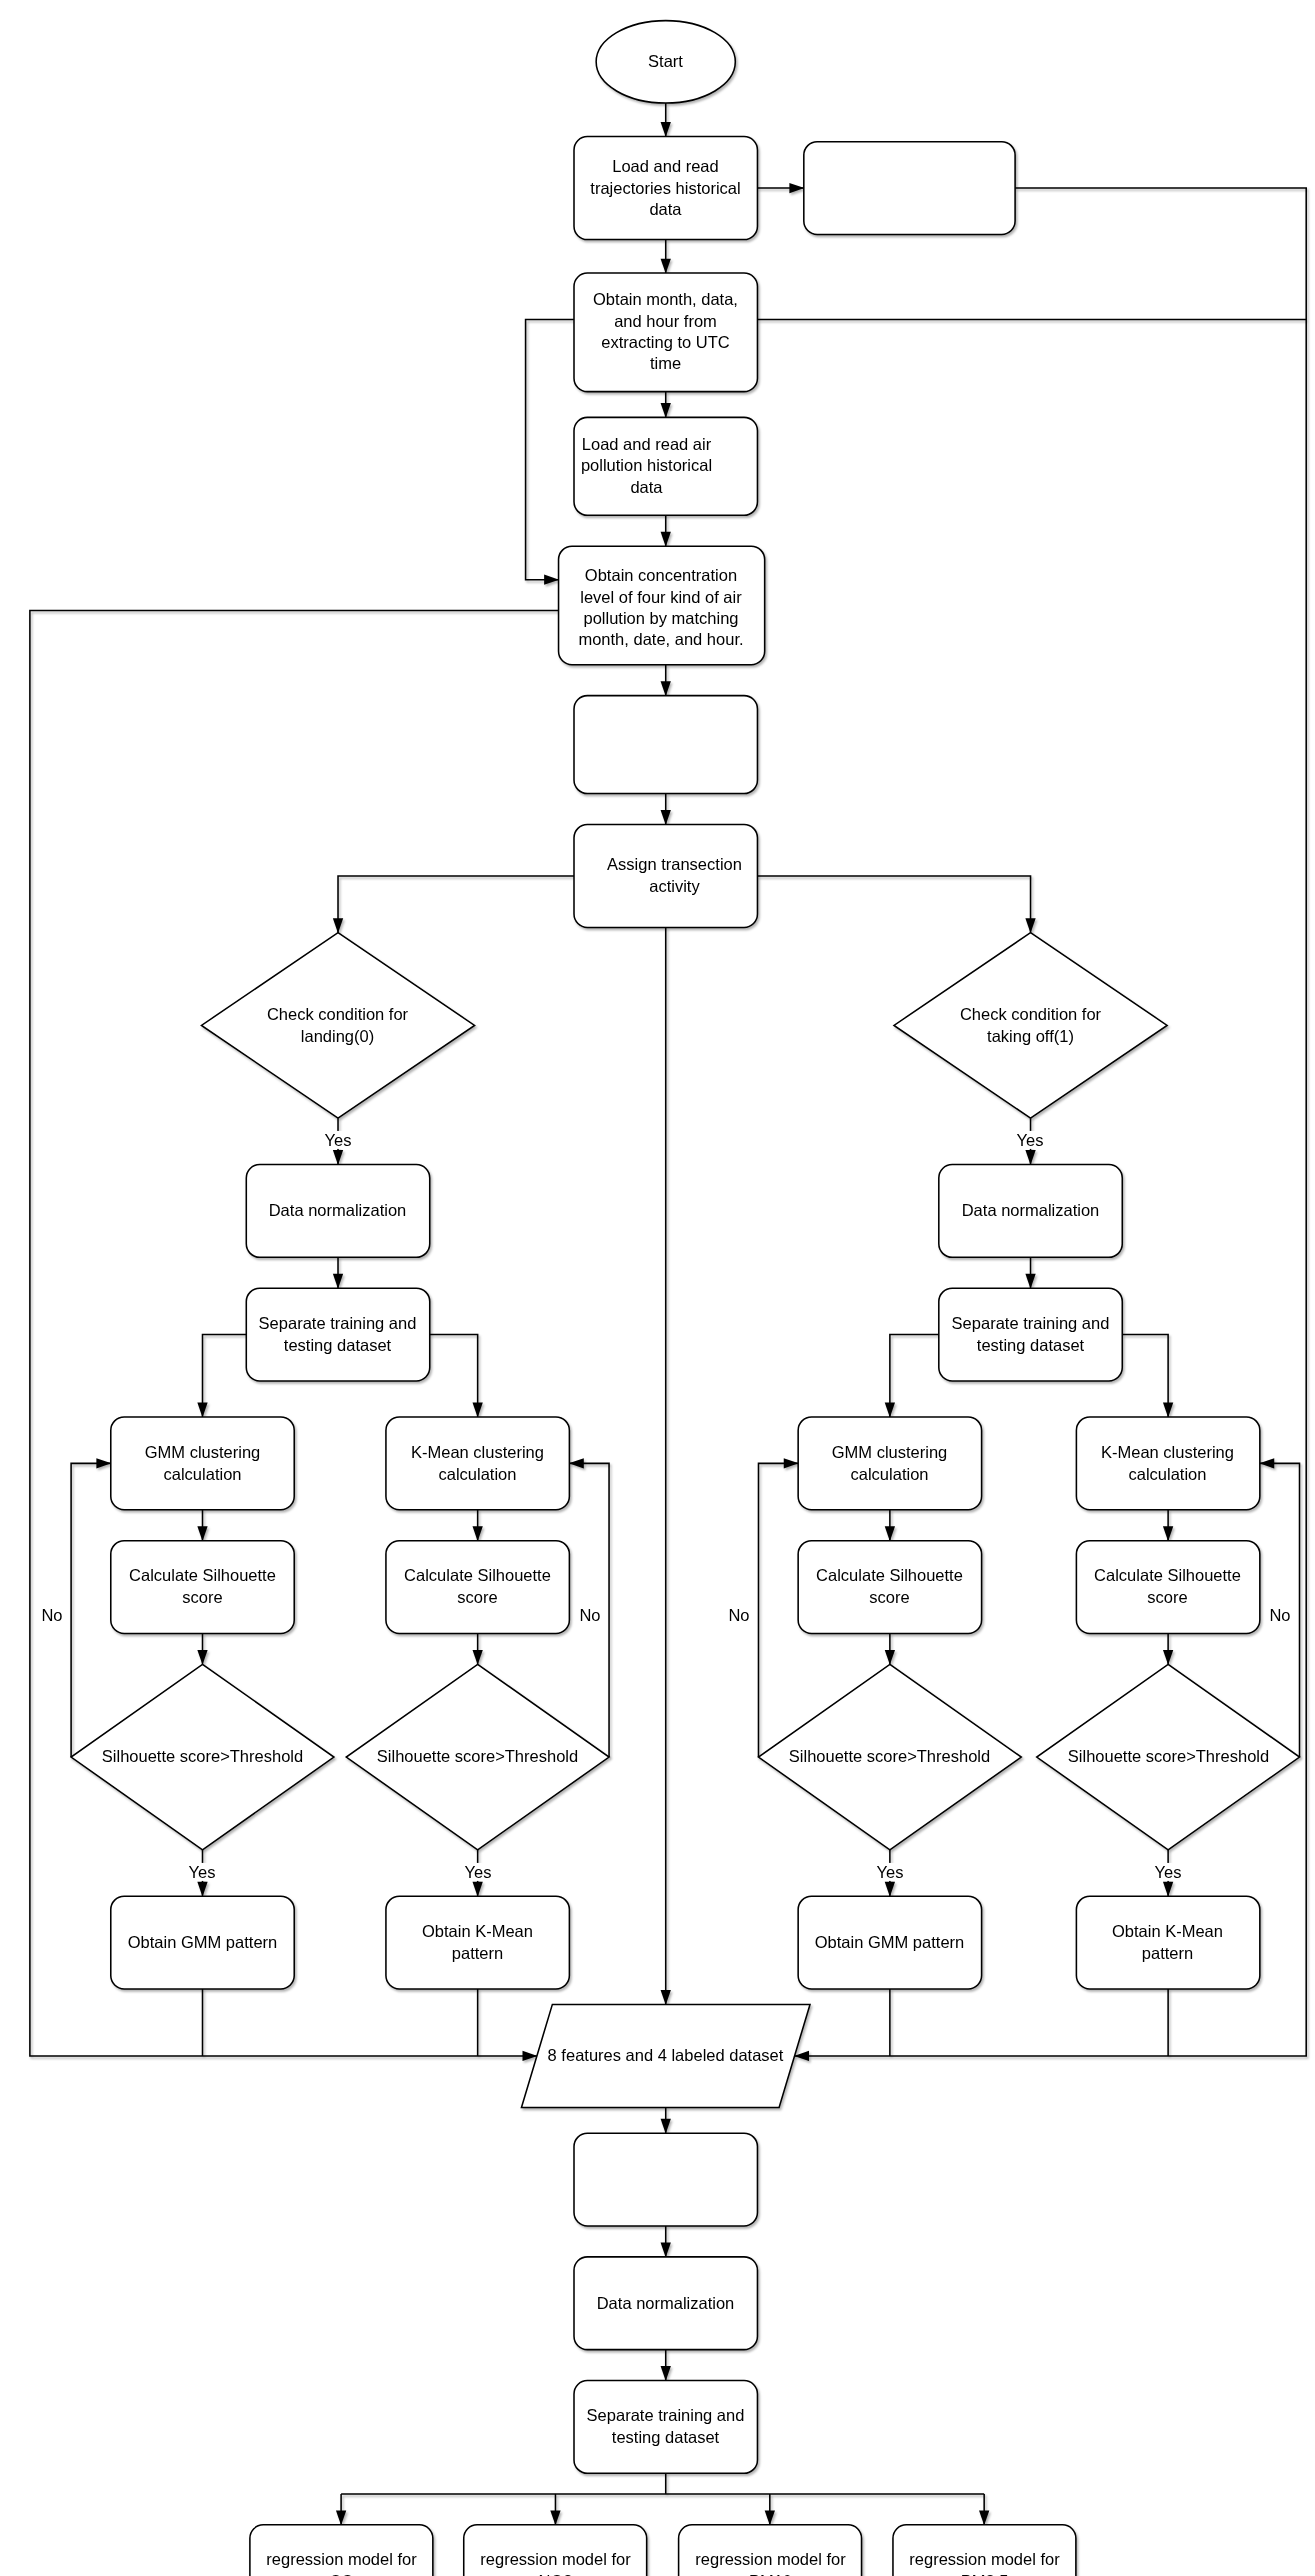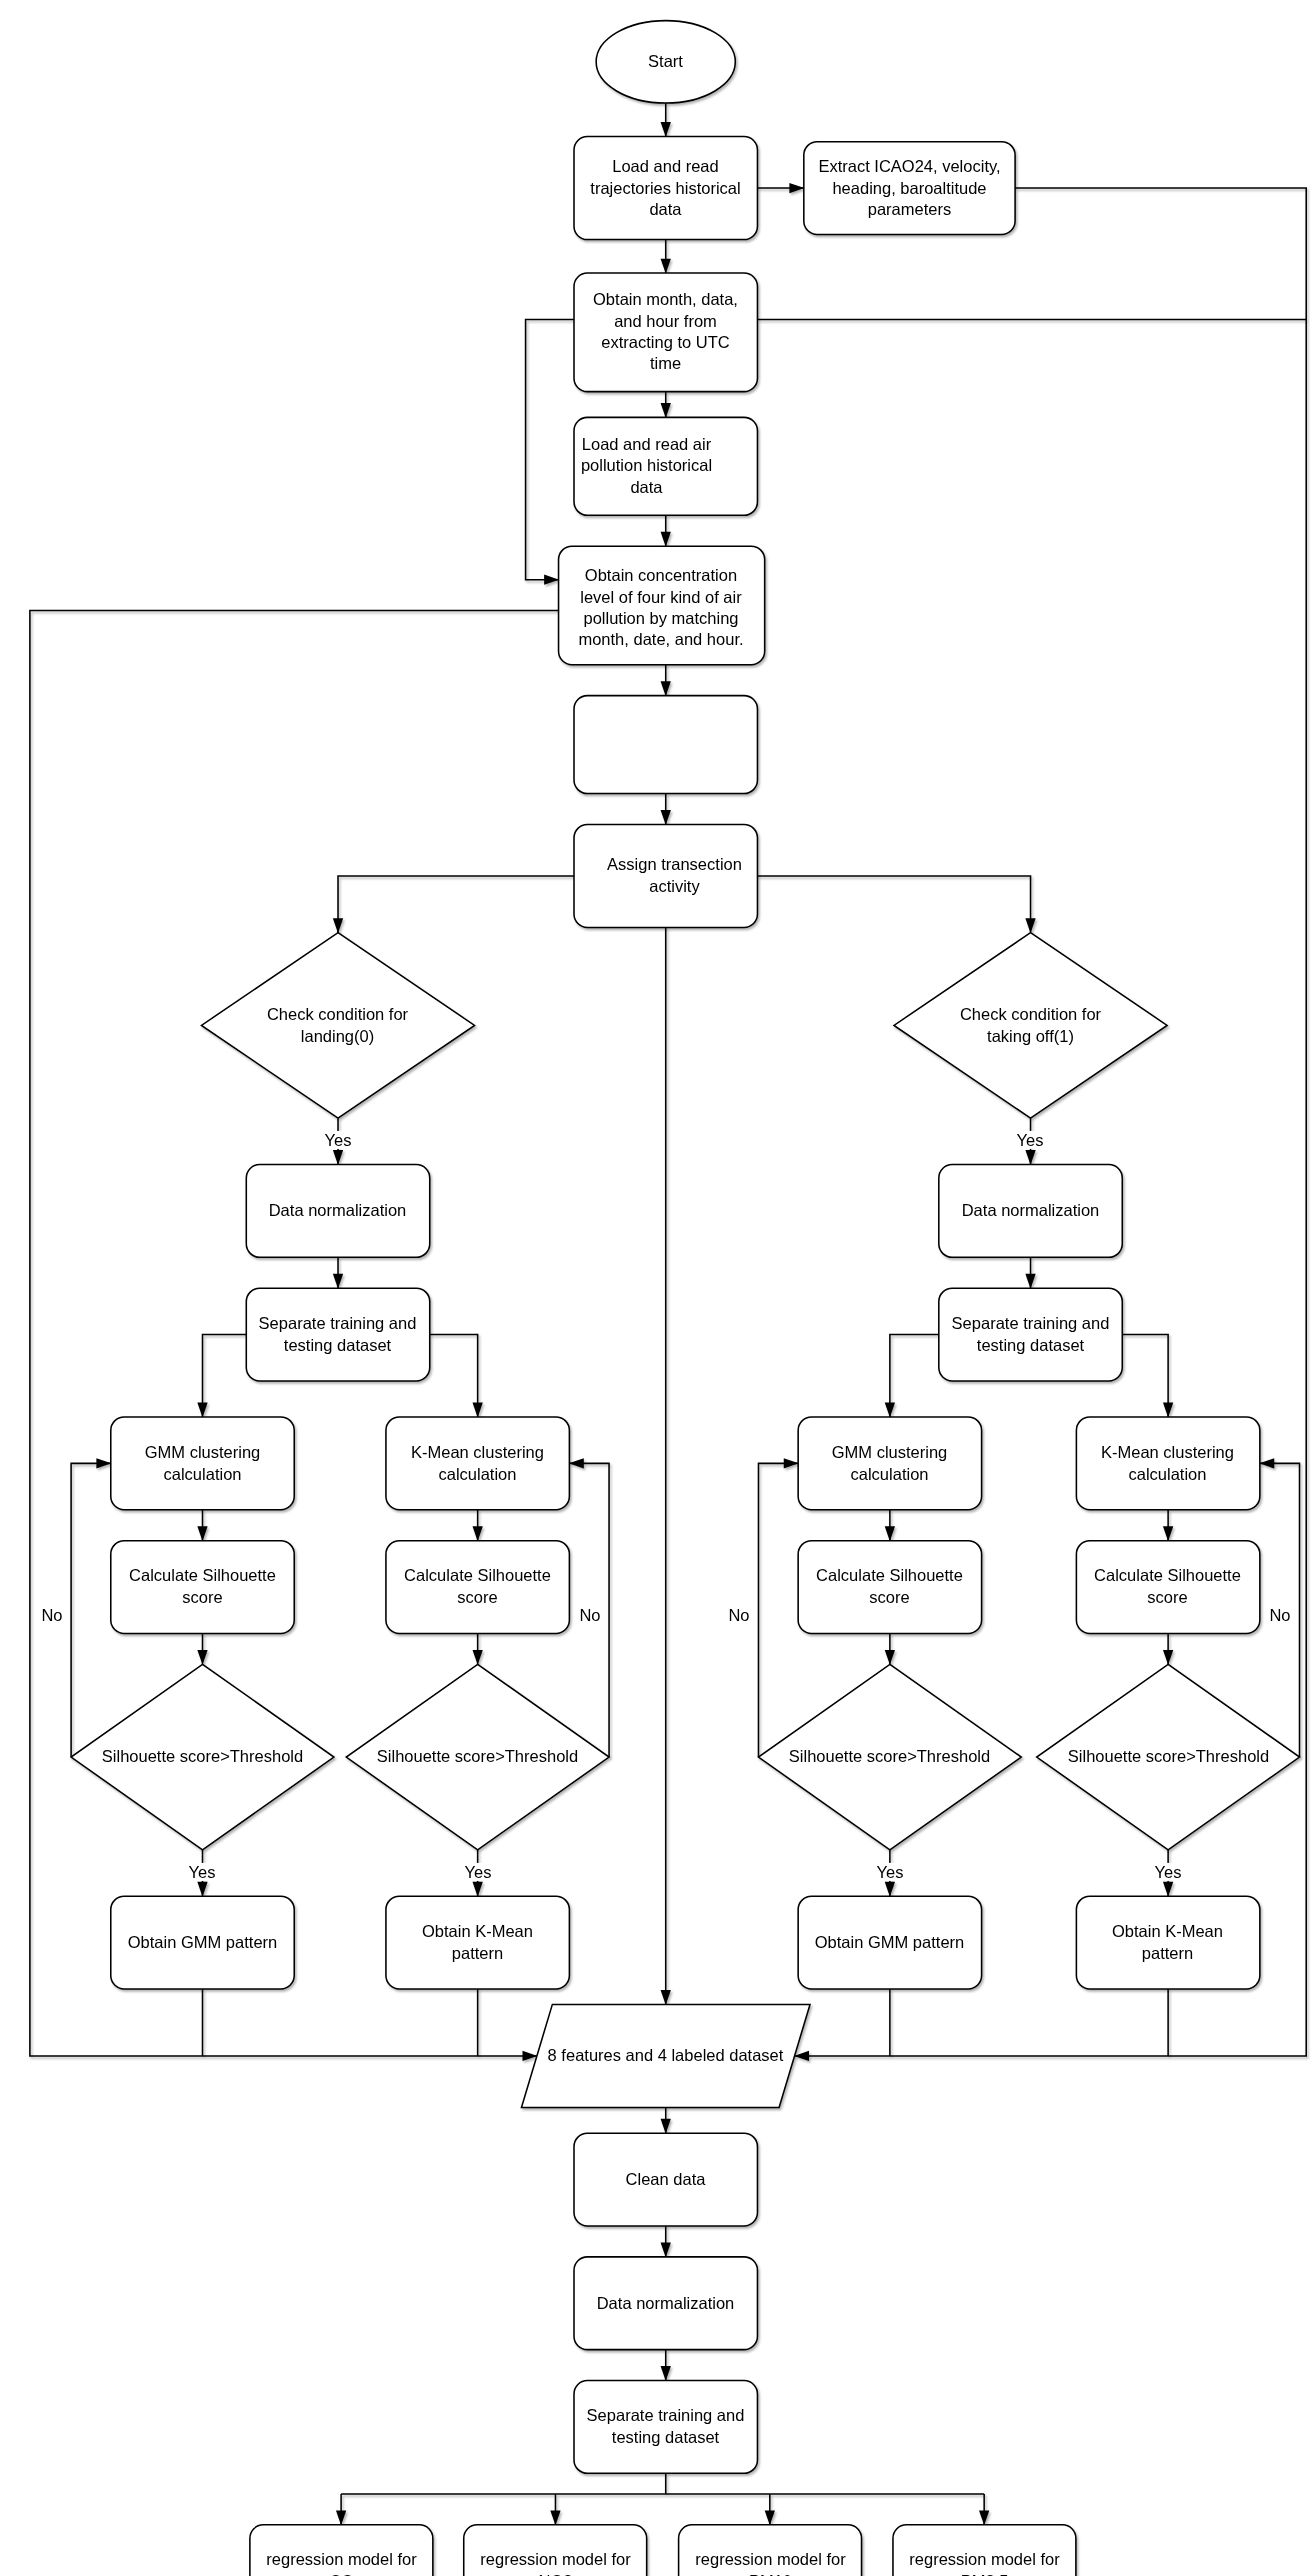--- a/index.html
+++ b/index.html
@@ -148,23 +148,20 @@
       <rect class="shape" x="1733" y="4900" width="355" height="180" rx="26"></rect>
       <rect class="shape" x="1114" y="5170" width="356" height="180" rx="26"></rect>
       <ellipse class="shape" cx="1292" cy="5505" rx="140" ry="78"></ellipse>
     </g>
   </svg>
 
   <div class="nl" style="left:596px;top:20.6px;width:139px;height:82px;">Start</div>
   <div class="nl" style="left:574px;top:137px;width:183px;height:103px;">Load and read
 trajectories historical
 data</div>
-  <div class="nl" style="left:802px;top:142px;width:215px;height:93px;">Extract ICAO24, velocity,
-heading, baroaltitude
-parameters</div>
   <div class="nl" style="left:574px;top:273px;width:183px;height:118px;">Obtain month, data,
 and hour from
 extracting to UTC
 time</div>
   <div class="nl" style="left:574px;top:417px;width:145px;height:98px;">Load and read air
 pollution historical
 data</div>
   <div class="nl" style="left:558px;top:546px;width:206px;height:124px;">Obtain concentration
 level of four kind of air
 pollution by matching
@@ -201,21 +198,20 @@
   <div class="nl" style="left:346px;top:1664px;width:263px;height:185px;">Silhouette score&gt;Threshold</div>
   <div class="nl" style="left:758px;top:1664px;width:263px;height:185px;">Silhouette score&gt;Threshold</div>
   <div class="nl" style="left:1037px;top:1664px;width:263px;height:185px;">Silhouette score&gt;Threshold</div>
   <div class="nl" style="left:111px;top:1896px;width:183px;height:93px;">Obtain GMM pattern</div>
   <div class="nl" style="left:386px;top:1896px;width:183px;height:93px;">Obtain K-Mean
 pattern</div>
   <div class="nl" style="left:798px;top:1896px;width:183px;height:93px;">Obtain GMM pattern</div>
   <div class="nl" style="left:1076px;top:1896px;width:183px;height:93px;">Obtain K-Mean
 pattern</div>
   <div class="nl" style="left:521px;top:2004px;width:289px;height:103px;">8 features and 4 labeled dataset</div>
-  <div class="nl" style="left:574px;top:2133px;width:183px;height:93px;">Clean data</div>
   <div class="nl" style="left:574px;top:2257px;width:183px;height:93px;">Data normalization</div>
   <div class="nl" style="left:574px;top:2380px;width:183px;height:93px;">Separate training and
 testing dataset</div>
   <div class="nl" style="left:250px;top:2524px;width:183px;height:93px;">regression model for
 CO</div>
   <div class="nl" style="left:464px;top:2524px;width:183px;height:93px;">regression model for
 NO2</div>
   <div class="nl" style="left:679px;top:2524px;width:183px;height:93px;">regression model for
 PM10</div>
   <div class="nl" style="left:893px;top:2524px;width:183px;height:93px;">regression model for

